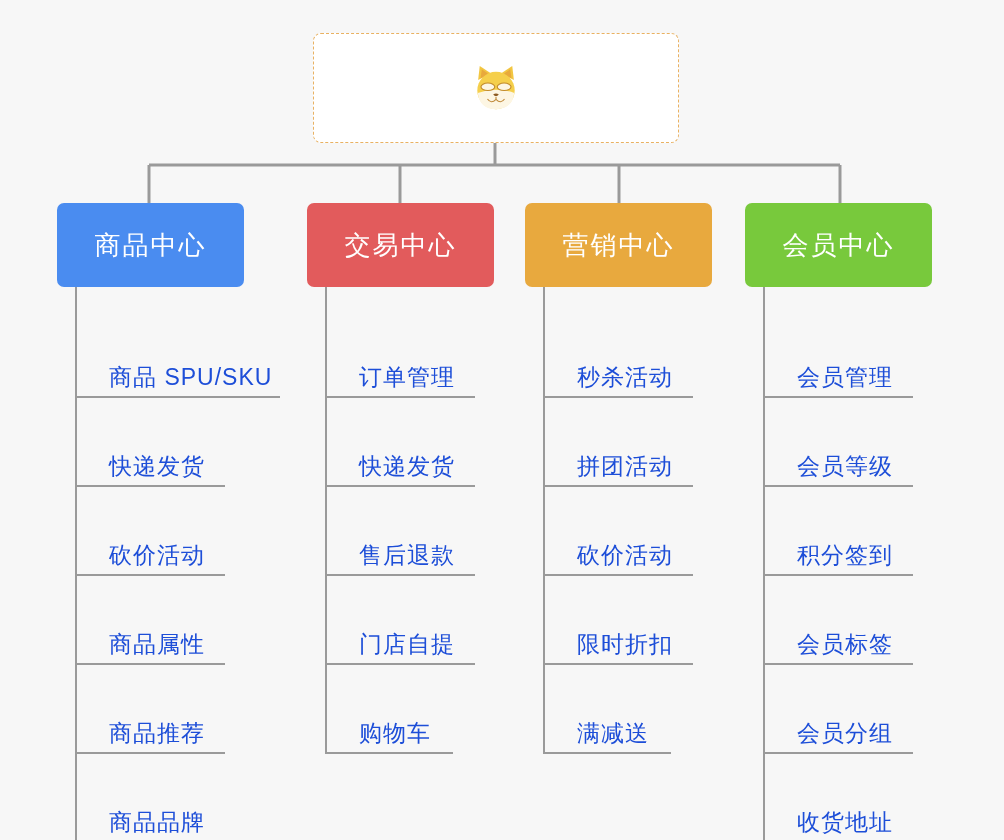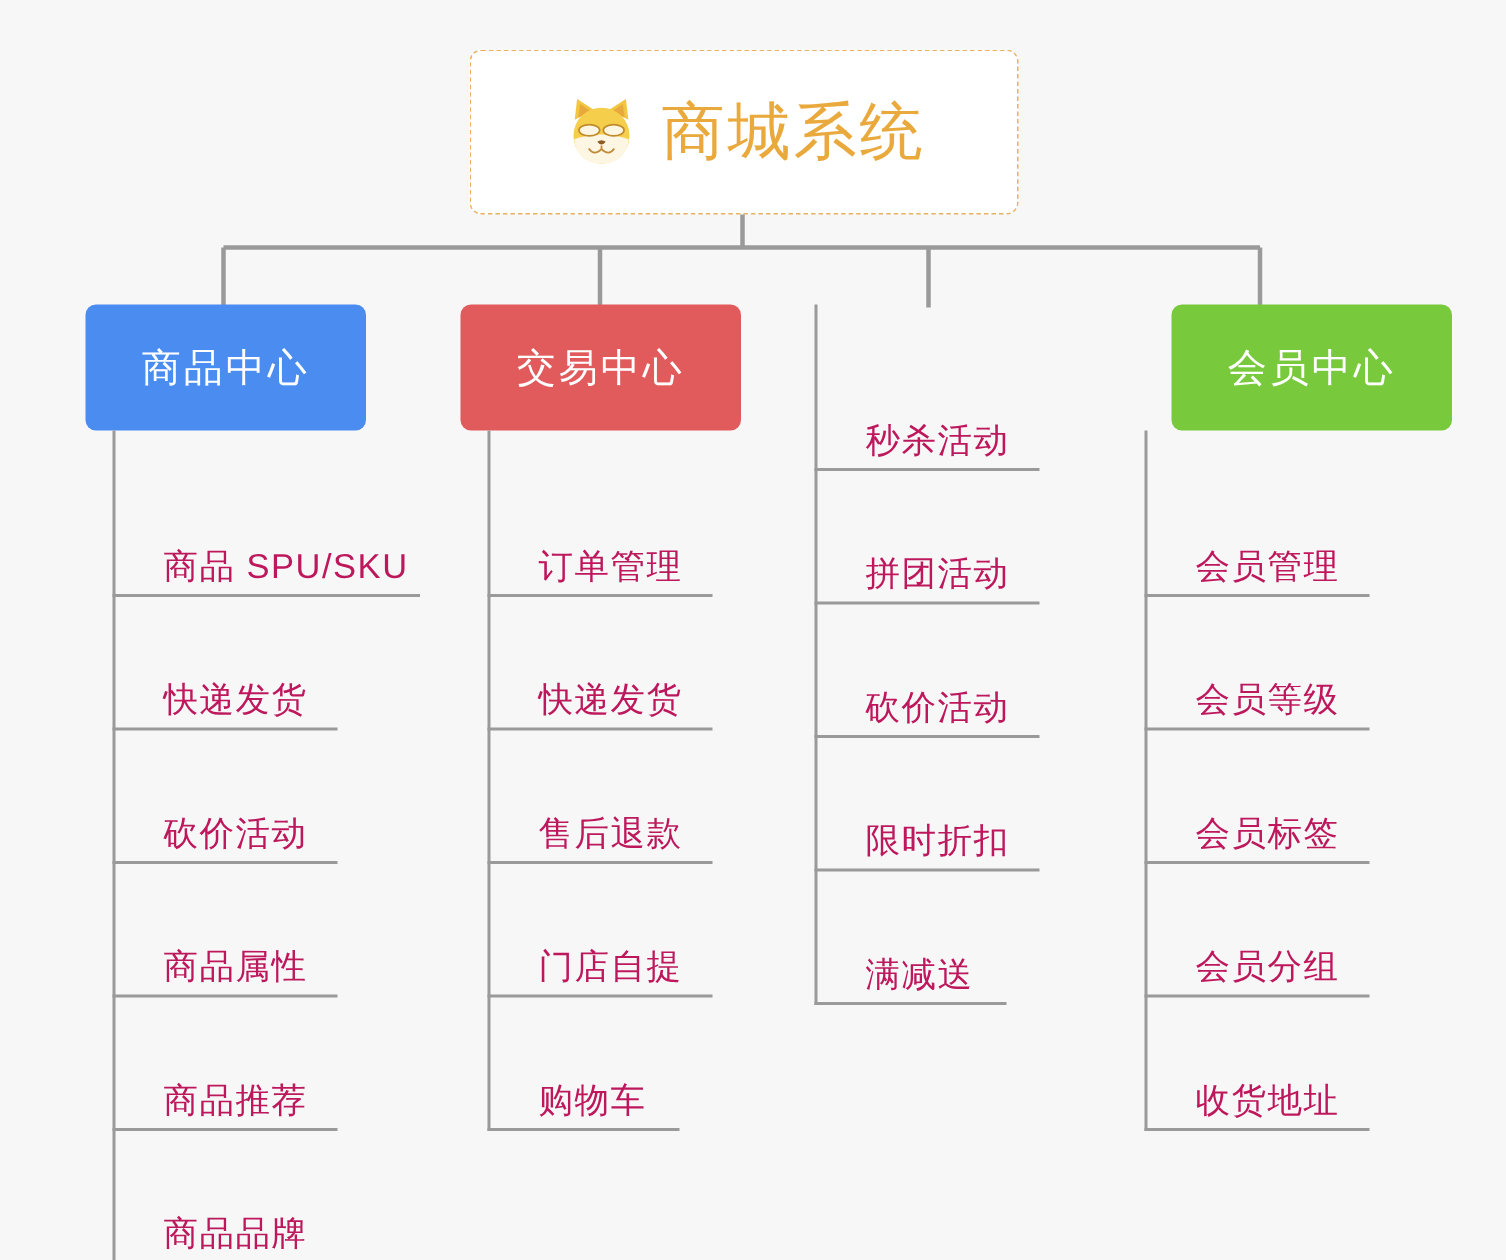--- a/index.html
+++ b/index.html
@@ -86,21 +86,21 @@
     align-items: center;
     justify-content: center;
     color: #ffffff;
     font-size: 26px;
     letter-spacing: 2px;
     box-sizing: border-box;
   }
   .col-0 .cat-header { width: 187px; }
   .col-1 .cat-header { width: 187px; }
   .col-2 .cat-header { width: 187px; }
-  .col-3 .cat-header { width: 187px; margin-left: 36px; }
+  .col-3 .cat-header { width: 187px; }
 
   
   .leaf-stack {
     position: relative;
     margin-left: 18px;
     padding-top: 22px;
   }
   .trunk {
     position: absolute;
     left: 0;
@@ -112,21 +112,21 @@
   .leaf {
     position: relative;
     height: 89px;
     display: flex;
     align-items: flex-end;
     padding-left: 34px;
     box-sizing: border-box;
   }
   .leaf-label {
     font-size: 23px;
-    color: #be185d;
+    color: #1d4ed8;
     line-height: 1.05;
     padding-bottom: 9px;
     white-space: nowrap;
     letter-spacing: 1px;
   }
   .leaf-underline {
     position: absolute;
     left: 0;
     bottom: 0;
     height: 2px;
@@ -155,21 +155,20 @@
         <ellipse cx="42" cy="30.5" rx="8.5" ry="4.6" fill="#fdf6e3"></ellipse>
         <ellipse cx="22" cy="30.5" rx="8.5" ry="4.6" fill="none" stroke="#c28b2a" stroke-width="1.4"></ellipse>
         <ellipse cx="42" cy="30.5" rx="8.5" ry="4.6" fill="none" stroke="#c28b2a" stroke-width="1.4"></ellipse>
 
         <path d="M28.5 40 Q32 37.5 35.5 40 Q32 44.5 28.5 40 Z" fill="#8d5a22"></path>
 
         <path d="M32 43 L32 46" stroke="#c08a3a" stroke-width="1.4" fill="none"></path>
         <path d="M32 46 Q26 52 21.5 45.5" stroke="#c08a3a" stroke-width="1.4" fill="none"></path>
         <path d="M32 46 Q38 52 42.5 45.5" stroke="#c08a3a" stroke-width="1.4" fill="none"></path>
       </svg>
-      <div class="root-title" style="color: rgb(233, 169, 60);">商城系统</div>
     </div>
   </div>
 
   <svg class="connector-svg">
     <g stroke="#9a9a9a" stroke-width="3" fill="none">
 
       <line x1="495" y1="143" x2="495" y2="165"></line>
 
       <line x1="149" y1="165" x2="840" y2="165"></line>
 
@@ -238,20 +237,23 @@
           <span class="leaf-underline" style="width: 150px; background: rgb(154, 154, 154);"></span>
         </div>
         <div class="leaf">
           <span class="leaf-label">购物车</span>
           <span class="leaf-underline" style="width: 128px; background: rgb(154, 154, 154);"></span>
         </div>
       </div>
     </div>
 
     <div class="column col-2">
+      <div class="cat-header" style="background: rgb(232, 169, 62);">
+        <span>营销中心</span>
+      </div>
       <div class="leaf-stack">
         <div class="trunk" style="background: rgb(154, 154, 154);"></div>
         <div class="leaf">
           <span class="leaf-label">秒杀活动</span>
           <span class="leaf-underline" style="width: 150px; background: rgb(154, 154, 154);"></span>
         </div>
         <div class="leaf">
           <span class="leaf-label">拼团活动</span>
           <span class="leaf-underline" style="width: 150px; background: rgb(154, 154, 154);"></span>
         </div>
@@ -278,20 +280,24 @@
         <div class="trunk" style="background: rgb(154, 154, 154);"></div>
         <div class="leaf">
           <span class="leaf-label">会员管理</span>
           <span class="leaf-underline" style="width: 150px; background: rgb(154, 154, 154);"></span>
         </div>
         <div class="leaf">
           <span class="leaf-label">会员等级</span>
           <span class="leaf-underline" style="width: 150px; background: rgb(154, 154, 154);"></span>
         </div>
         <div class="leaf">
+          <span class="leaf-label">积分签到</span>
+          <span class="leaf-underline" style="width: 150px; background: rgb(154, 154, 154);"></span>
+        </div>
+        <div class="leaf">
           <span class="leaf-label">会员标签</span>
           <span class="leaf-underline" style="width: 150px; background: rgb(154, 154, 154);"></span>
         </div>
         <div class="leaf">
           <span class="leaf-label">会员分组</span>
           <span class="leaf-underline" style="width: 150px; background: rgb(154, 154, 154);"></span>
         </div>
         <div class="leaf">
           <span class="leaf-label">收货地址</span>
           <span class="leaf-underline" style="width: 150px; background: rgb(154, 154, 154);"></span>

